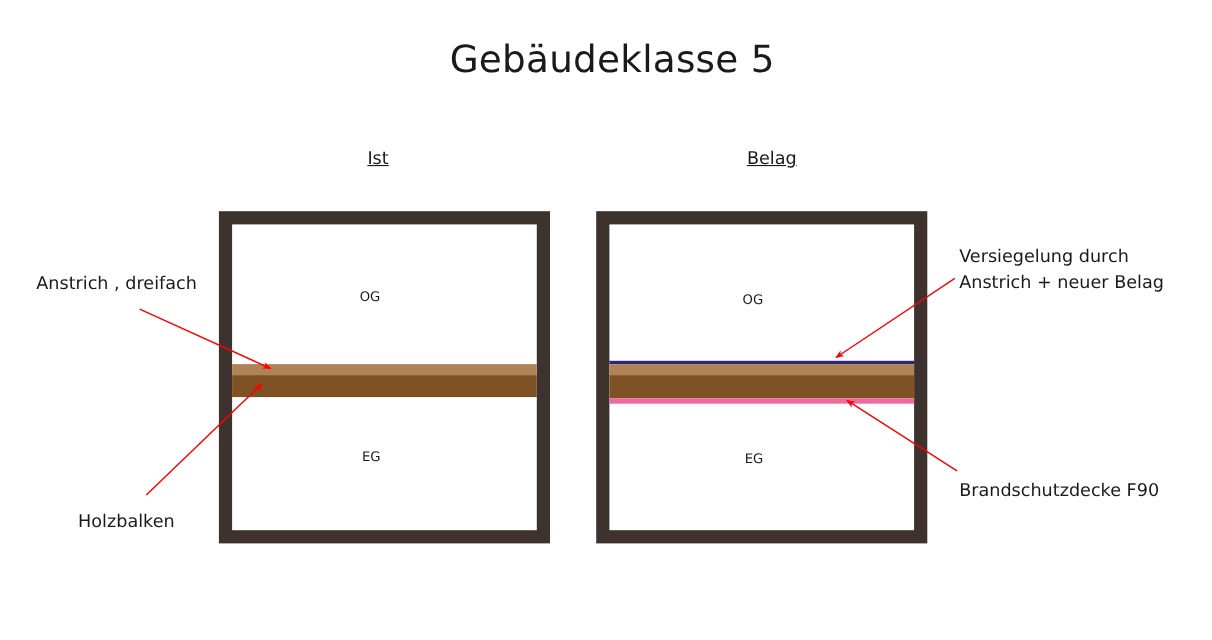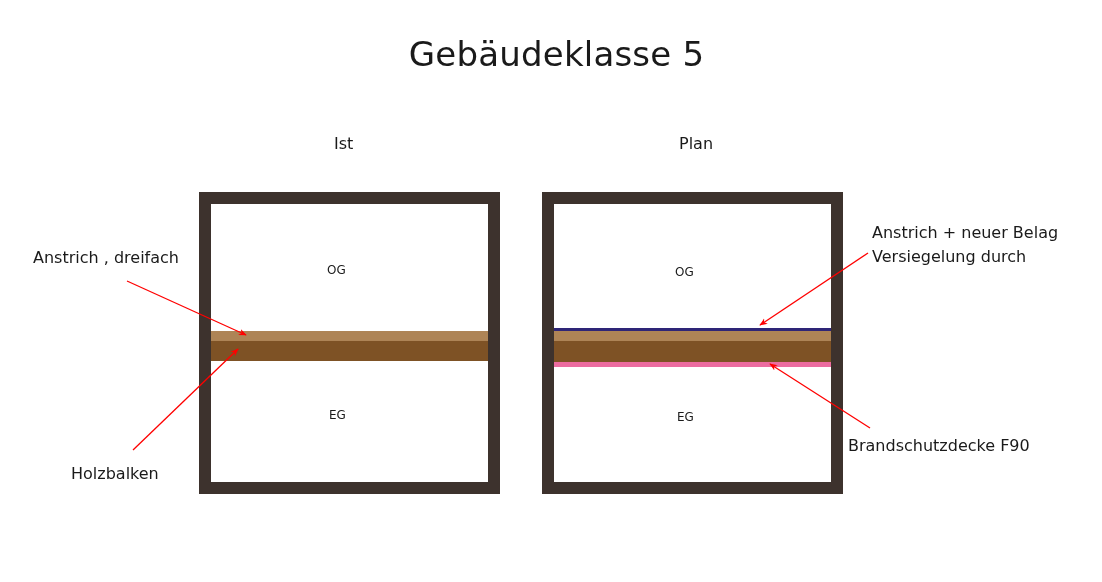--- a/index.html
+++ b/index.html
@@ -1,55 +1,55 @@
 <!DOCTYPE html>
 <html><head>
 <meta charset="utf-8">
 <style>
   html, body { margin:0; padding:0; background:#ffffff; }
   body { width:1102px; height:582px; position:relative; overflow:hidden;
          font-family:"DejaVu Sans", "Liberation Sans", sans-serif; color:#1a1a1a; }
   .abs { position:absolute; white-space:nowrap; }
   .title { font-size:34px; left:0; width:1102px; top:34px; text-align:center; padding-left:11px; box-sizing:border-box; letter-spacing:0.2px; }
-  .col-label { font-size:16px; top:134px; }
+  .col-label { font-size:16px; top:134px;text-decoration:underline; }
   .room-label { font-size:12px; }
   .ann { font-size:16px; line-height:24px; }
   .frame { position:absolute; box-sizing:border-box; border:12px solid #3d322d; background:#fff; }
   .layer { position:absolute; }
   svg.arrows { position:absolute; left:0; top:0; pointer-events:none; }
 </style>
 </head>
 <body>
 
 <div class="abs title">Gebäudeklasse 5</div>
 
 <div class="abs col-label" style="left:334px;">Ist</div>
-<div class="abs col-label" style="left:679px;">Plan</div>
+<div class="abs col-label" style="left:679px;">Belag</div>
 
 <div class="frame" style="left:199px; top:192px; width:301px; height:302px;"></div>
 <div class="layer" style="left:211px; top:331px; width:277px; height:10px; background:#ae8456;"></div>
 <div class="layer" style="left:211px; top:341px; width:277px; height:20px; background:#7e5225;"></div>
 <div class="abs room-label" style="left:327px; top:263px;">OG</div>
 <div class="abs room-label" style="left:329px; top:408px;">EG</div>
 
 <div class="frame" style="left:542px; top:192px; width:301px; height:302px;"></div>
 <div class="layer" style="left:554px; top:328px; width:277px; height:3px; background:#2e2577;"></div>
 <div class="layer" style="left:554px; top:331px; width:277px; height:10px; background:#ae8456;"></div>
 <div class="layer" style="left:554px; top:341px; width:277px; height:21px; background:#7e5225;"></div>
 <div class="layer" style="left:554px; top:362px; width:277px; height:5px; background:#ec6ca0;"></div>
 <div class="abs room-label" style="left:675px; top:265px;">OG</div>
 <div class="abs room-label" style="left:677px; top:410px;">EG</div>
 
 <div class="abs ann" style="left:33px; top:246px;">Anstrich , dreifach</div>
 <div class="abs ann" style="left:71px; top:462px;text-align:center;">Holzbalken</div>
 <div class="abs ann" style="left:872px; top:221px;">
+  <div>Versiegelung durch</div>
   <div>Anstrich + neuer Belag</div>
-  <div>Versiegelung durch</div>
 </div>
-<div class="abs ann" style="left:848px; top:434px;">Brandschutzdecke F90</div>
+<div class="abs ann" style="left:872px; top:434px;">Brandschutzdecke F90</div>
 
 <svg class="arrows" width="1102" height="582" viewBox="0 0 1102 582">
   <defs>
     <marker id="ah" viewBox="0 0 10 10" refX="9" refY="5" markerWidth="8" markerHeight="8" orient="auto-start-reverse" markerUnits="userSpaceOnUse">
       <path d="M0,1 L10,5 L0,9 L3,5 z" fill="#ff0000"></path>
     </marker>
   </defs>
   <line x1="127" y1="281" x2="246" y2="335" stroke="#ff0000" stroke-width="1.3" marker-end="url(#ah)"></line>
   <line x1="133" y1="450" x2="238" y2="349" stroke="#ff0000" stroke-width="1.3" marker-end="url(#ah)"></line>
   <line x1="868" y1="253" x2="760" y2="325" stroke="#ff0000" stroke-width="1.3" marker-end="url(#ah)"></line>

